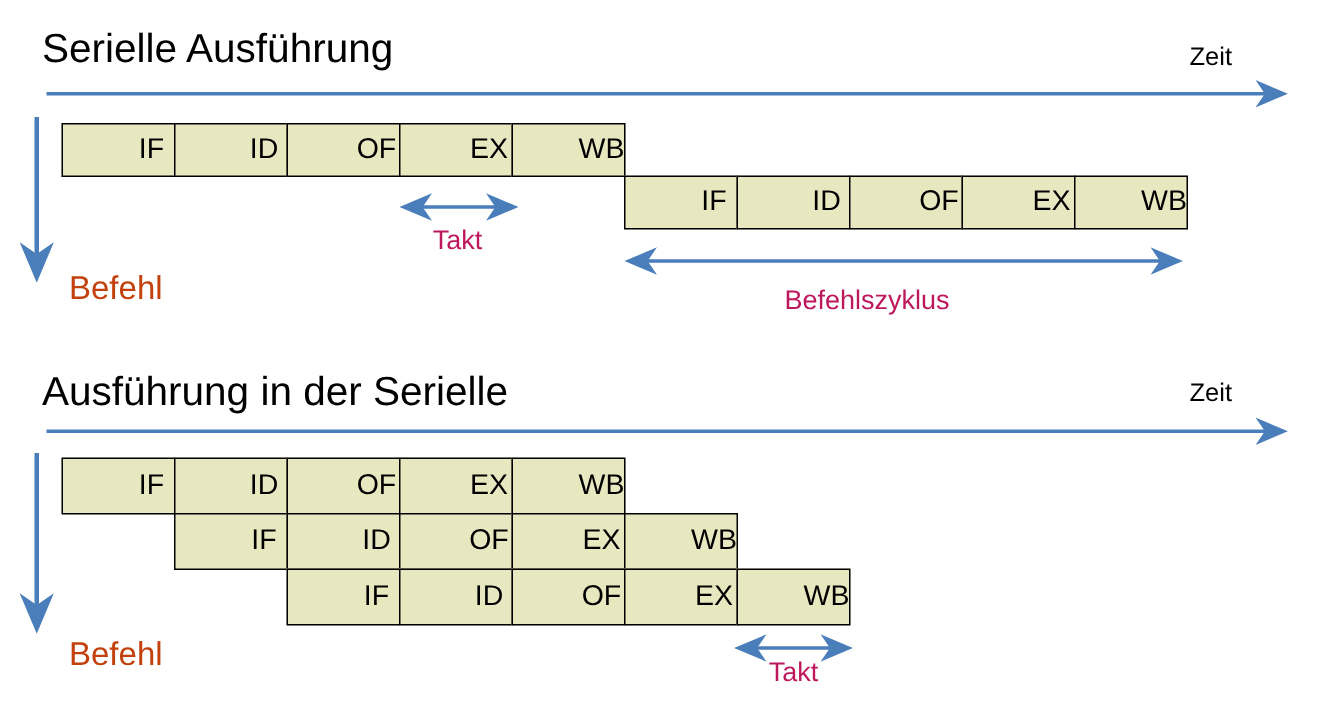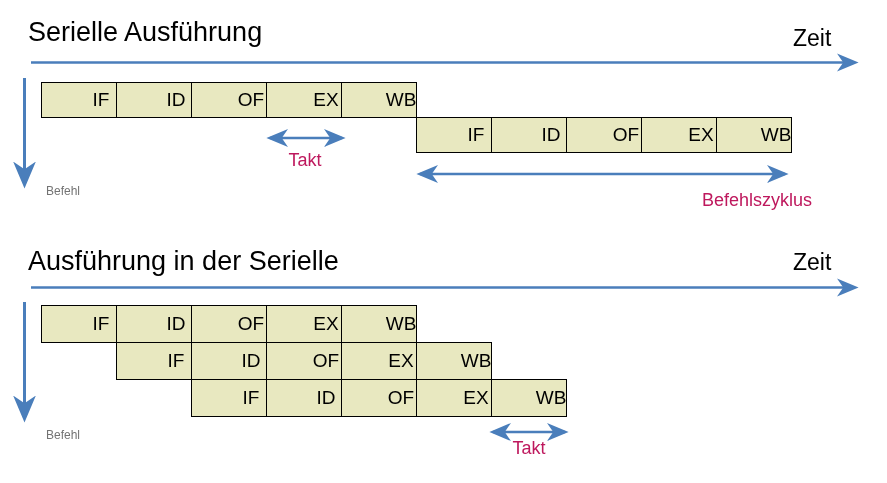--- a/index.html
+++ b/index.html
@@ -18,37 +18,37 @@
   .title{
     font-size:27px;
     line-height:32px;
     letter-spacing:0px;
     color:#000;
     white-space:nowrap;
   }
 
   
   .axis-label{
-    font-size:23px;
+    font-size:17px;
     line-height:20px;
     white-space:nowrap;
     color:#000;
   }
   .caption{
     font-size:18px;
     line-height:21px;
     white-space:nowrap;
     color:#be185d;
     text-align:center;
   }
   .side-label{
-    font-size:12px;
+    font-size:22px;
     line-height:21px;
     white-space:nowrap;
-    color:#737373;
+    color:#c2410c;
   }
 
   
   .stage-box{
     position:absolute;
     box-sizing:border-box;
     background:#e8e8c0;
     border:1.4px solid #000000;
     font-size:19px;
     display:flex;
@@ -124,21 +124,21 @@
       <defs>
         <marker id="dl2" markerWidth="9" markerHeight="9" refX="1.5" refY="4.5" orient="auto">
           <path d="M9,0.7 L0,4.5 L9,8.3 L6.4,4.5 Z" fill="#4a7ebb"></path>
         </marker>
         <marker id="dr2" markerWidth="9" markerHeight="9" refX="7.5" refY="4.5" orient="auto">
           <path d="M0,0.7 L9,4.5 L0,8.3 L2.6,4.5 Z" fill="#4a7ebb"></path>
         </marker>
       </defs>
       <line x1="8" y1="10" x2="373" y2="10" stroke="#4a7ebb" stroke-width="2.4" marker-start="url(#dl2)" marker-end="url(#dr2)"></line>
     </svg>
-    <div class="abs caption" style="left:432px;top:190px;width:380px;text-align:right;">Befehlszyklus</div>
+    <div class="abs caption" style="left:388px;top:190px;width:380px;">Befehlszyklus</div>
   </div>
 
   <div>
 
     <div class="abs title" style="left:28px;top:245px;">Ausführung in der Serielle</div>
 
     <div class="abs axis-label" style="left:793px;top:252px;">Zeit</div>
 
     <svg class="arrow-svg" style="left:28px;top:279px;" width="840" height="18">
       <defs>

